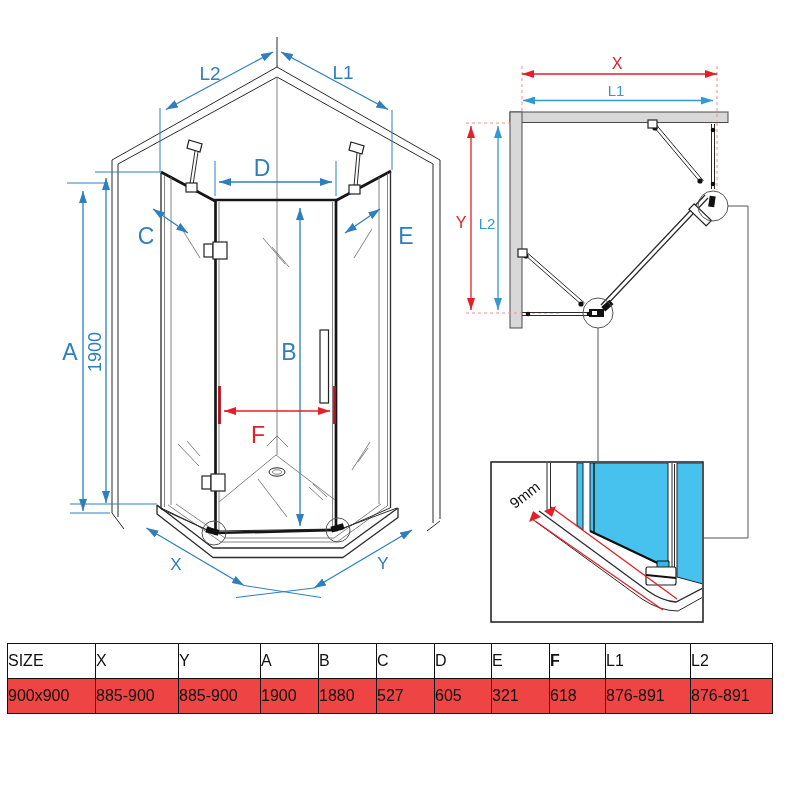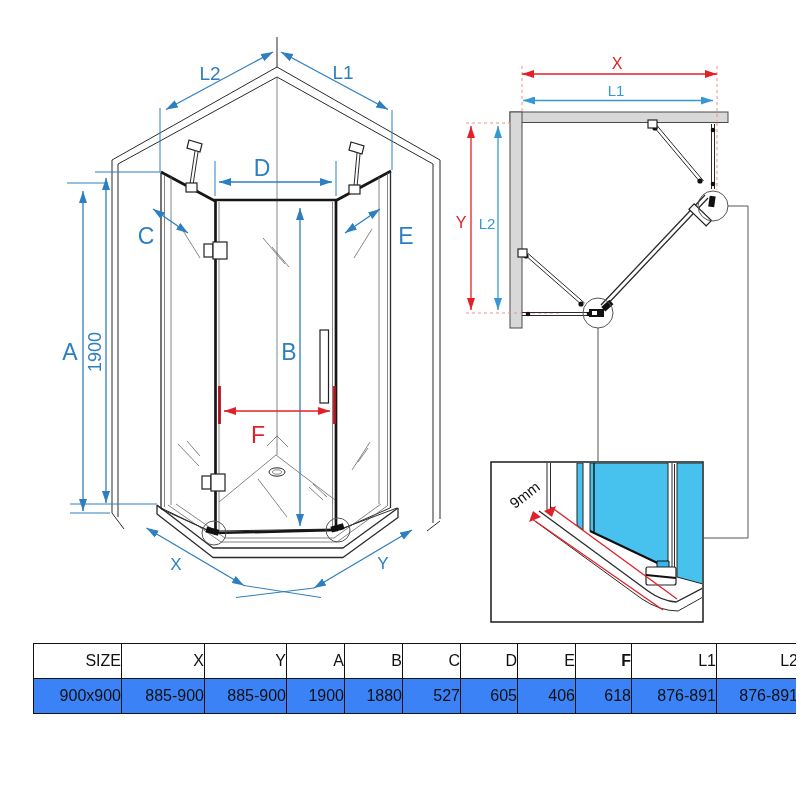--- a/index.html
+++ b/index.html
@@ -25,26 +25,26 @@
   .circ{stroke:#555;stroke-width:1;fill:none;}
   .conn{stroke:#555;stroke-width:1;fill:none;}
 
   text{font-family:"Liberation Sans",sans-serif;}
   .tb{fill:#2e7fc0;} .tp{fill:#3598d4;} .tr{fill:#e32028;} .tk{fill:#111;}
   .s23{font-size:23px;} .s19{font-size:19px;} .s18{font-size:18px;}
   .s17{font-size:17px;} .s16{font-size:16px;} .s15{font-size:15px;}
   .mid{text-anchor:middle;}
 
   
-  .size-table{position:absolute;left:33px;top:643px;width:765px;border-collapse:collapse;
-              table-layout:fixed;font-size:16px;color:#111;text-align:right;background:#fff;}
+  .size-table{position:absolute;left:7px;top:643px;width:765px;border-collapse:collapse;
+              table-layout:fixed;font-size:16px;color:#111;text-align:left;background:#fff;}
   .size-table th,.size-table td{border:1.6px solid #111;padding:0;height:34px;
               font-weight:400;overflow:hidden;white-space:nowrap;}
   .size-table th:nth-child(9){font-weight:700;}
-  .size-table tr.hl td{background:#3b82f6;}
+  .size-table tr.hl td{background:#ef4444;}
 </style>
 </head>
 <body>
 
 <div class="canvas">
 
 <svg width="800" height="643" viewBox="0 0 800 643">
   <defs>
     <marker id="mb" markerUnits="userSpaceOnUse" markerWidth="12" markerHeight="8" refX="12" refY="4" orient="auto-start-reverse">
       <path d="M0,0 L12,4 L0,8 z" fill="#2e7fc0"></path>
@@ -291,21 +291,21 @@
   </thead>
   <tbody>
         <tr class="hl">
           <td>900x900</td>
           <td>885-900</td>
           <td>885-900</td>
           <td>1900</td>
           <td>1880</td>
           <td>527</td>
           <td>605</td>
-          <td>406</td>
+          <td>321</td>
           <td>618</td>
           <td>876-891</td>
           <td>876-891</td>
         </tr>
       </tbody>
 </table>
 
 </div>
 
 </body></html>

